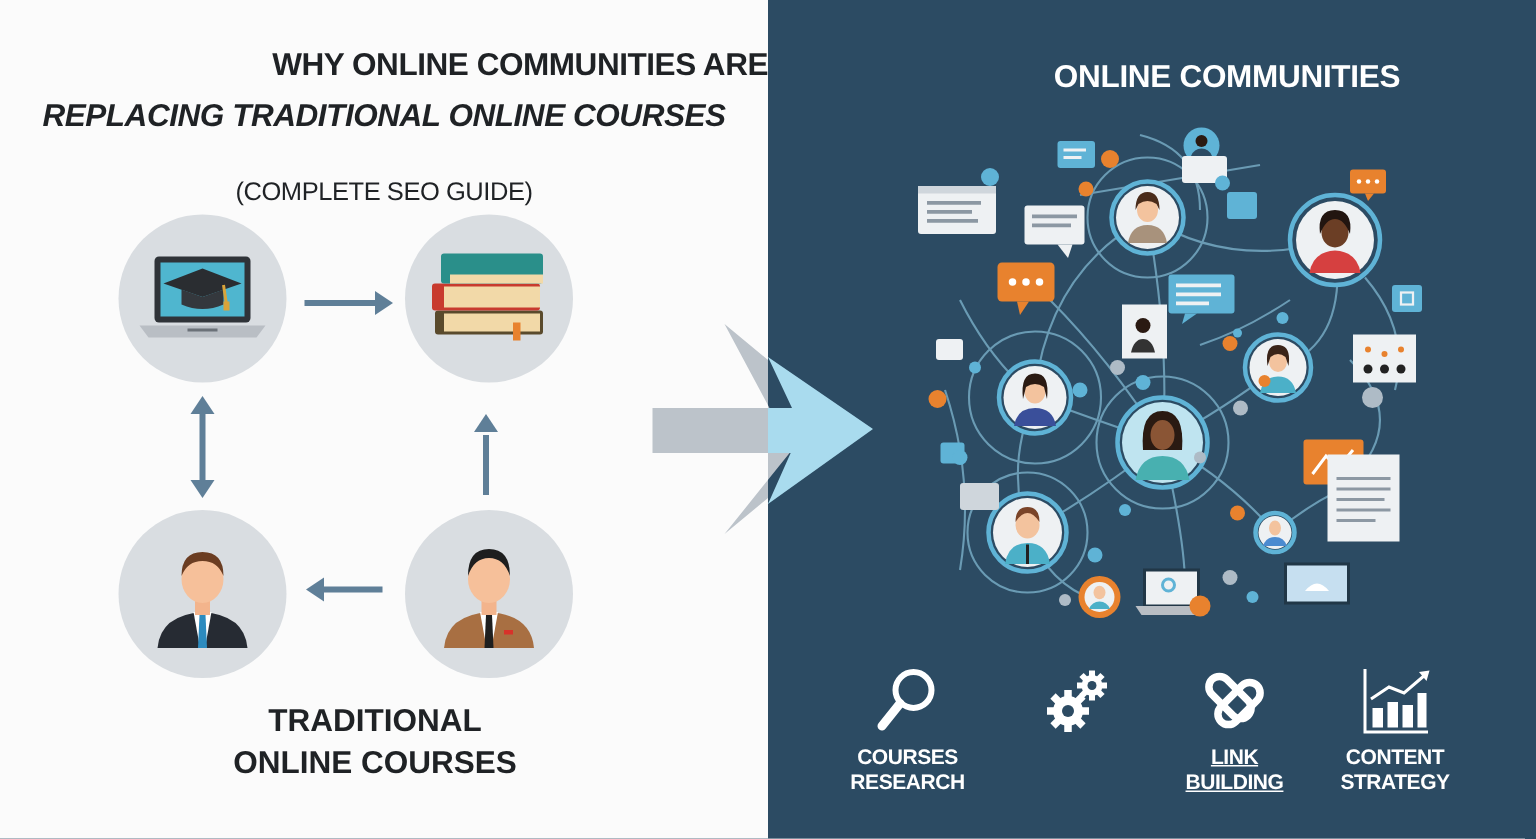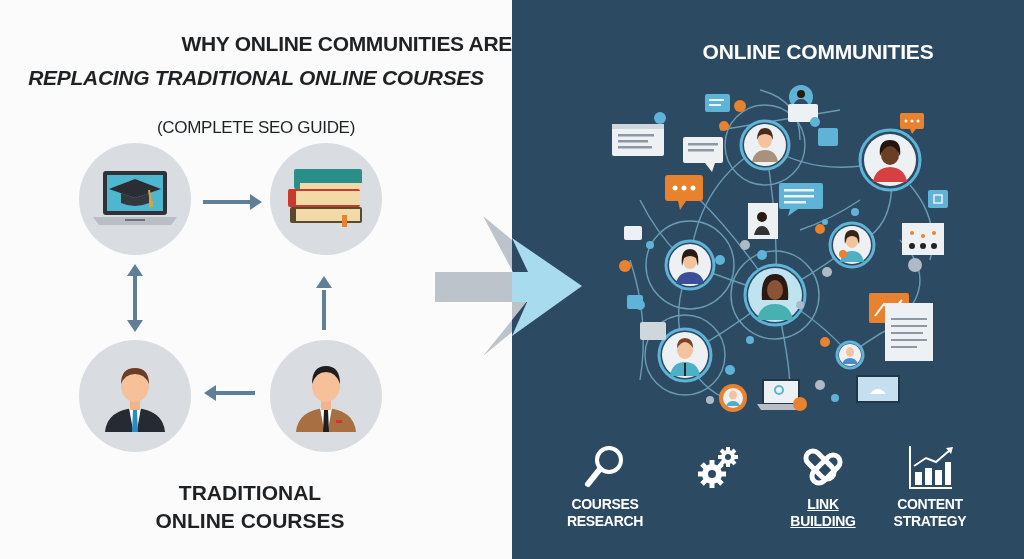--- a/index.html
+++ b/index.html
@@ -4,21 +4,21 @@
 <style>
   html, body { margin:0; padding:0; }
   body { width:1024px; height:559px; overflow:hidden; position:relative; font-family:"Liberation Sans", "DejaVu Sans", sans-serif; background:#ffffff; }
   .left-panel { position:absolute; left:0; top:0; width:512px; height:559px; background:#fbfbfb; }
   .right-panel { position:absolute; left:512px; top:0; width:512px; height:559px; background:#2c4b63; }
   .title { position:absolute; left:0; width:512px; text-align:center; color:#1f2225; font-weight:bold; letter-spacing:-0.3px; }
   .t1 { top:32px; font-size:21px;text-align:right; }
   .t2 { top:66px; font-size:21px;font-style:italic; }
   .t3 { top:94px; font-size:17px; font-weight:normal;margin-top:24px; }
   .circle { position:absolute; width:112px; height:112px; border-radius:50%; background:#d9dde1; }
-  .caption { position:absolute; left:100px; width:300px; text-align:center; color:#1f2225; font-weight:bold; font-size:21px; line-height:28px;margin-top:12px; }
+  .caption { position:absolute; left:100px; width:300px; text-align:center; color:#1f2225; font-weight:bold; font-size:21px; line-height:28px; }
   .rtitle { position:absolute; left:512px; width:612px; top:40px; text-align:center; color:#ffffff; font-size:21px; font-weight:bold; letter-spacing:-0.2px; }
   .svgwrap { position:absolute; left:0; top:0; }
   .seo-item { position:absolute; top:444px; width:110px; text-align:center; color:#ffffff; }
   .seo-label { font-size:14px; font-weight:bold; line-height:17px; margin-top:6px; letter-spacing:-0.3px; }
   .seo-icon { width:52px; height:46px; margin:0 auto; display:block; }
 </style>
 </head>
 <body>
 
 <div class="left-panel"></div>

